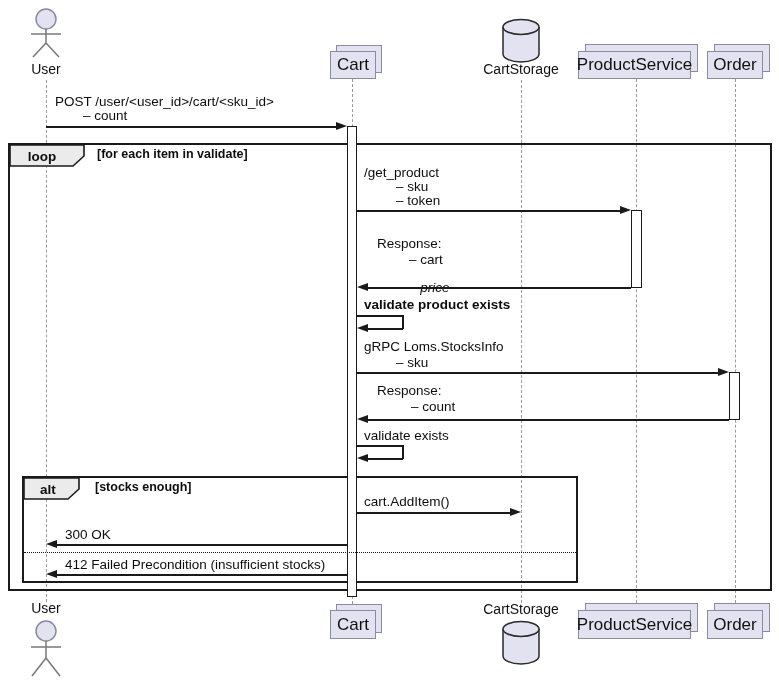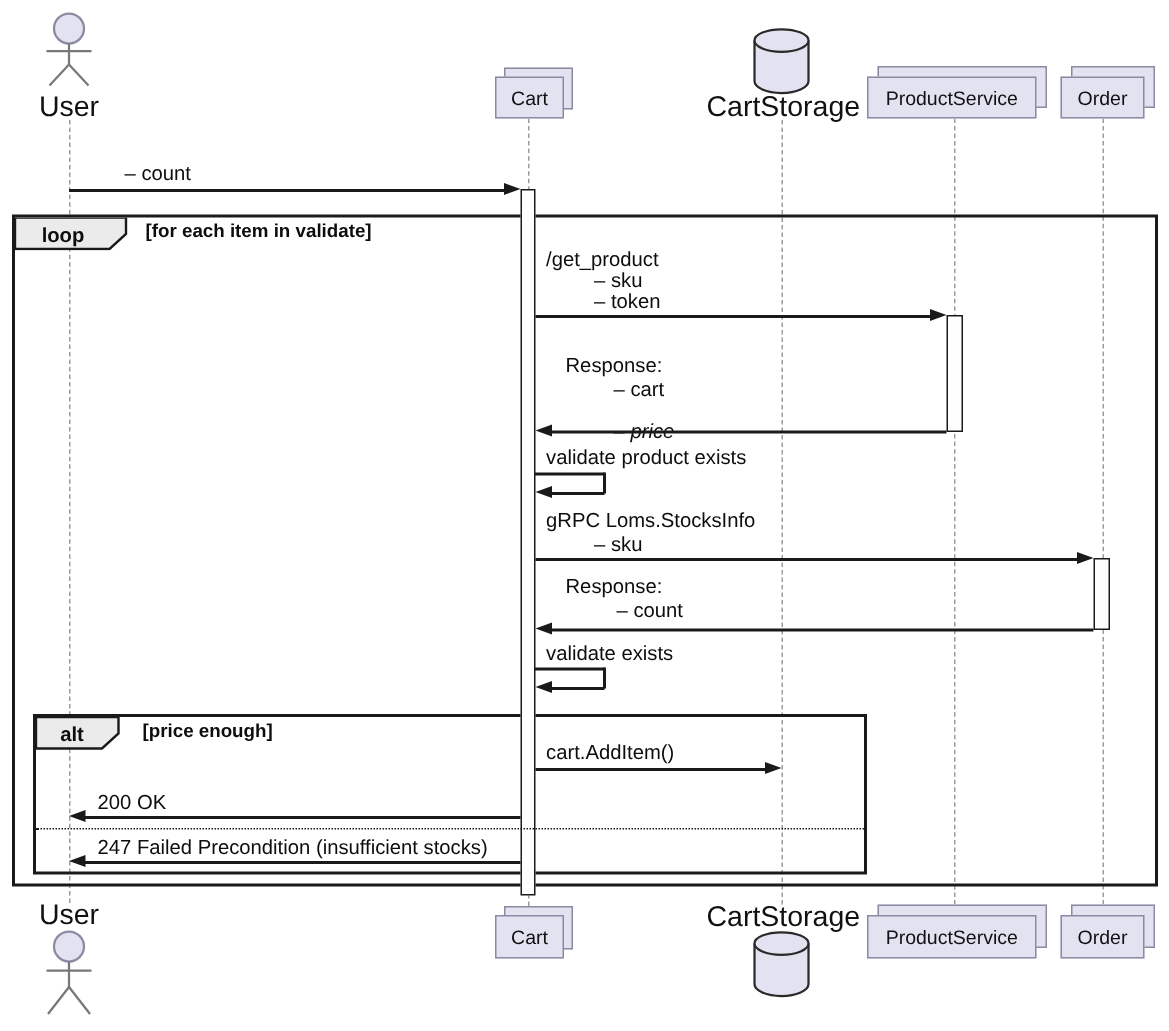--- a/index.html
+++ b/index.html
@@ -5,22 +5,22 @@
   html,body{margin:0;padding:0;background:#ffffff;}
   .canvas{position:relative;width:779px;height:687px;background:#ffffff;
           font-family:"Liberation Sans",sans-serif;overflow:hidden;}
 
   .lifeline{position:absolute;width:0;border-left:1px dashed #9b9b9b;}
 
   .bar{position:absolute;background:#fefefe;border:1.3px solid #1a1a1a;box-sizing:border-box;z-index:3;}
 
   .pbox{position:absolute;background:#e2e2f0;border:1.3px solid #8a8aa3;box-sizing:border-box;z-index:5;}
   .pbox.front{display:flex;align-items:center;justify-content:center;
-              font-size:13px;color:#111;white-space:nowrap;}
-  .plabel{position:absolute;font-size:19px;color:#111;text-align:center;white-space:nowrap;z-index:5;}
+              font-size:17px;color:#111;white-space:nowrap;}
+  .plabel{position:absolute;font-size:14px;color:#111;text-align:center;white-space:nowrap;z-index:5;}
 
   .msg{position:absolute;font-size:13.5px;color:#0d0d0d;white-space:nowrap;z-index:4;}
   .line{position:absolute;height:1.5px;background:#1a1a1a;z-index:4;}
   .vline{position:absolute;width:1.5px;background:#1a1a1a;z-index:4;}
   .dotted{position:absolute;height:0;border-top:1.6px dotted #1a1a1a;z-index:4;}
 
   .ah{position:absolute;width:0;height:0;z-index:4;}
   .ah.r{border-left:11px solid #1a1a1a;border-top:4.5px solid transparent;border-bottom:4.5px solid transparent;}
   .ah.l{border-right:11px solid #1a1a1a;border-top:4.5px solid transparent;border-bottom:4.5px solid transparent;}
 
@@ -48,44 +48,45 @@
     <polygon points="0,0 74,0 74,11 63,21 0,21" fill="#EBEBEB" stroke="#1a1a1a" stroke-width="1.6"></polygon>
     <text x="32" y="16" text-anchor="middle">loop</text>
   </svg>
   <div class="guard" style="left:97px;top:147px;">[for each item in validate]</div>
 
   <div class="frame" style="left:22px;top:476px;width:556px;height:107px;"></div>
   <svg class="frame-head" style="left:24px;top:478px;" width="58" height="22">
     <polygon points="0,0 55,0 55,11 44,21 0,21" fill="#EBEBEB" stroke="#1a1a1a" stroke-width="1.6"></polygon>
     <text x="24" y="16" text-anchor="middle">alt</text>
   </svg>
-  <div class="guard" style="left:95px;top:480px;">[price enough]</div>
+  <div class="guard" style="left:95px;top:480px;">[stocks enough]</div>
   <div class="dotted" style="left:24px;top:552px;width:552px;"></div>
 
   <div class="bar" style="left:347px;top:126px;width:10px;height:471px;"></div>
   <div class="bar" style="left:631px;top:210px;width:11px;height:78px;"></div>
   <div class="bar" style="left:729px;top:372px;width:11px;height:48px;"></div>
 
+  <div class="msg" style="left:55px;top:94px;">POST /user/&lt;user_id&gt;/cart/&lt;sku_id&gt;</div>
   <div class="msg" style="left:83px;top:108px;">– count</div>
   <div class="line" style="left:46px;top:126px;width:294px;"></div>
   <div class="ah r" style="left:336px;top:122px;"></div>
 
   <div class="msg" style="left:364px;top:165px;">/get_product</div>
   <div class="msg" style="left:396px;top:179px;">– sku</div>
   <div class="msg" style="left:396px;top:193px;">– token</div>
   <div class="line" style="left:357px;top:210px;width:266px;"></div>
   <div class="ah r" style="left:620px;top:206px;"></div>
 
   <div class="msg" style="left:377px;top:236px;">Response:</div>
   <div class="msg" style="left:409px;top:252px;">– cart</div>
   <div class="msg" style="left:409px;top:280px;font-style:italic;">– price</div>
   <div class="line" style="left:365px;top:287px;width:266px;"></div>
   <div class="ah l" style="left:357px;top:283px;"></div>
 
-  <div class="msg" style="left:364px;top:297px;">validate product exists</div>
+  <div class="msg" style="left:364px;top:297px;font-weight:bold;">validate product exists</div>
   <div class="line" style="left:356px;top:315px;width:47px;"></div>
   <div class="vline" style="left:402px;top:315px;height:14px;"></div>
   <div class="line" style="left:366px;top:328px;width:37px;"></div>
   <div class="ah l" style="left:357px;top:324px;"></div>
 
   <div class="msg" style="left:364px;top:339px;">gRPC Loms.StocksInfo</div>
   <div class="msg" style="left:396px;top:355px;">– sku</div>
   <div class="line" style="left:357px;top:372px;width:364px;"></div>
   <div class="ah r" style="left:718px;top:368px;"></div>
 
@@ -97,25 +98,25 @@
   <div class="msg" style="left:364px;top:428px;">validate exists</div>
   <div class="line" style="left:356px;top:445px;width:47px;"></div>
   <div class="vline" style="left:402px;top:445px;height:14px;"></div>
   <div class="line" style="left:366px;top:458px;width:37px;"></div>
   <div class="ah l" style="left:357px;top:454px;"></div>
 
   <div class="msg" style="left:364px;top:494px;">cart.AddItem()</div>
   <div class="line" style="left:357px;top:512px;width:153px;"></div>
   <div class="ah r" style="left:510px;top:508px;"></div>
 
-  <div class="msg" style="left:65px;top:527px;">200 OK</div>
+  <div class="msg" style="left:65px;top:527px;">300 OK</div>
   <div class="line" style="left:54px;top:544px;width:293px;"></div>
   <div class="ah l" style="left:46px;top:540px;"></div>
 
-  <div class="msg" style="left:65px;top:557px;">247 Failed Precondition (insufficient stocks)</div>
+  <div class="msg" style="left:65px;top:557px;">412 Failed Precondition (insufficient stocks)</div>
   <div class="line" style="left:54px;top:574px;width:293px;"></div>
   <div class="ah l" style="left:46px;top:570px;"></div>
 
   <svg class="icon-svg" style="left:24px;top:6px;" width="44" height="52" viewBox="0 0 44 52">
     <circle cx="22" cy="13" r="10" fill="#e2e2f0" stroke="#8a8aa3" stroke-width="1.5"></circle>
     <line x1="22" y1="23" x2="22" y2="37" stroke="#787878" stroke-width="1.5"></line>
     <line x1="7" y1="28" x2="37" y2="28" stroke="#787878" stroke-width="1.5"></line>
     <line x1="22" y1="37" x2="9" y2="51" stroke="#787878" stroke-width="1.5"></line>
     <line x1="22" y1="37" x2="35" y2="51" stroke="#787878" stroke-width="1.5"></line>
   </svg>

